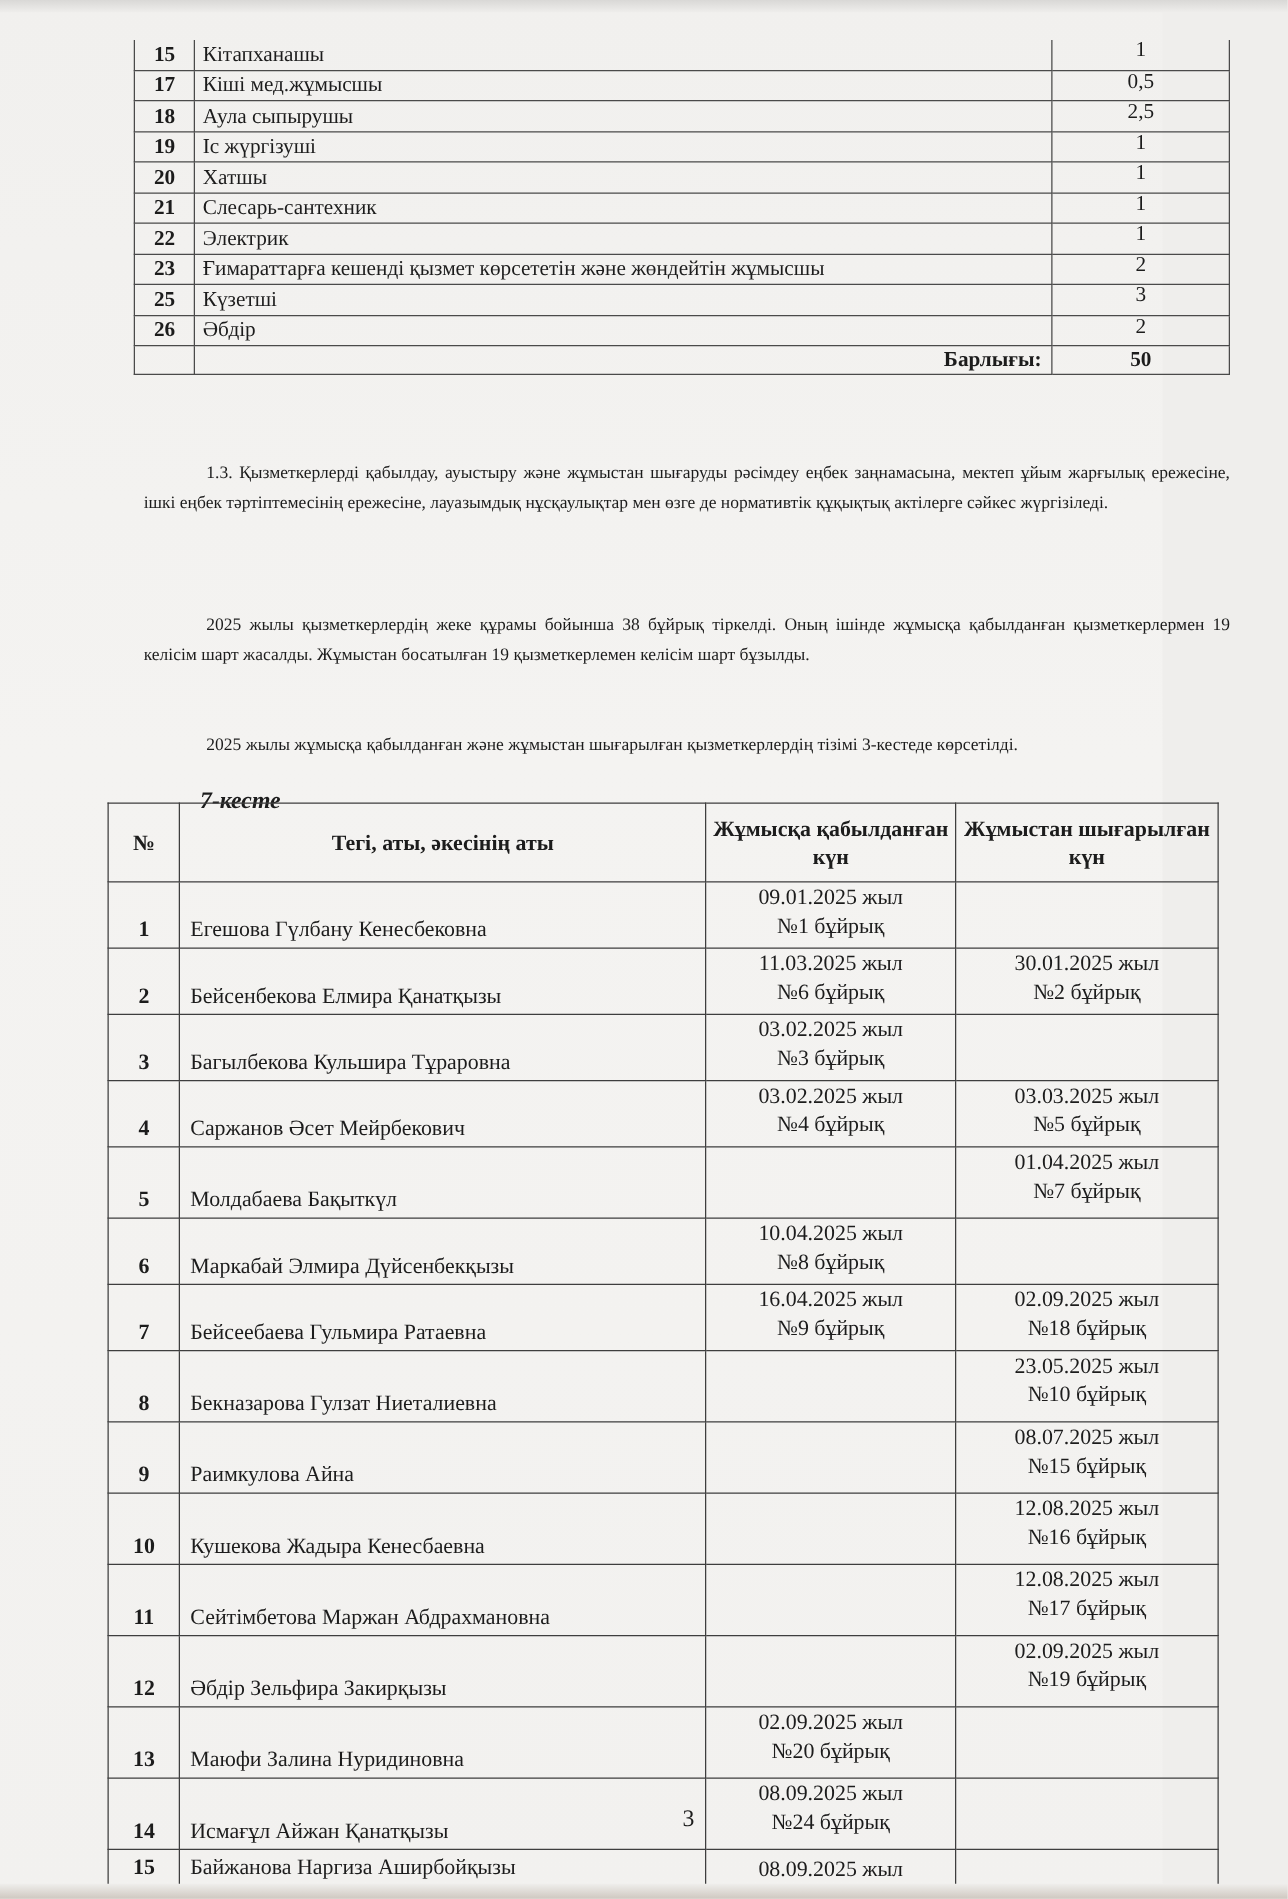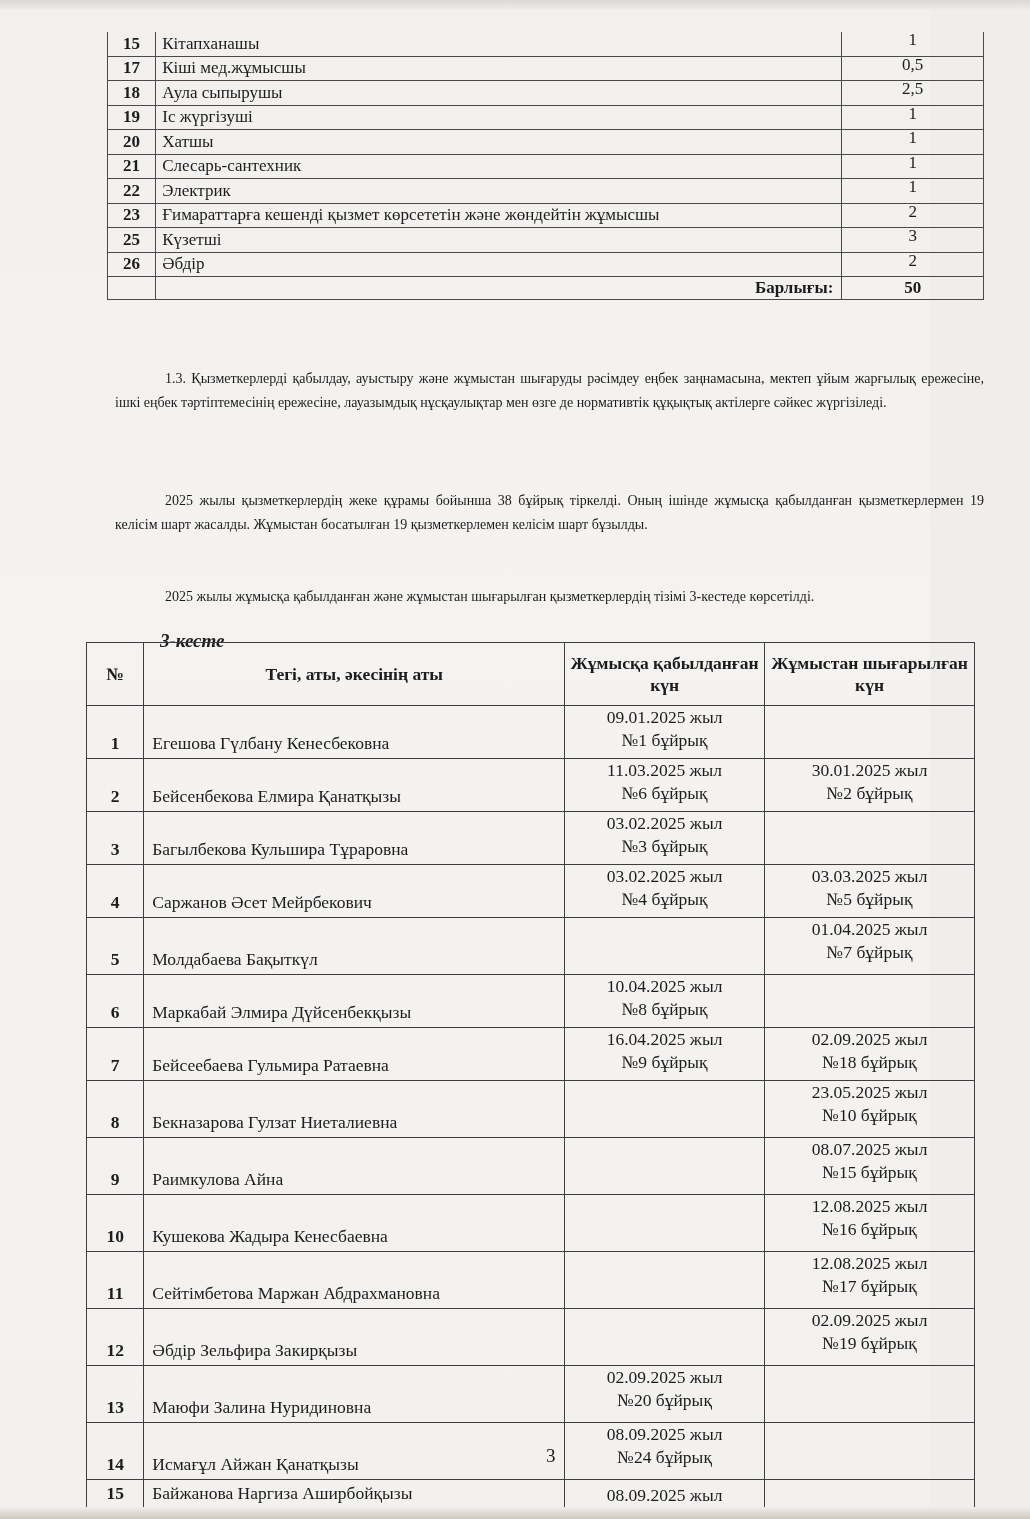--- a/index.html
+++ b/index.html
@@ -139,21 +139,21 @@
           <td class="total-label">Барлығы:</td>
           <td class="total-val">50</td>
         </tr>
       </tbody>
   </table>
 
   <div class="para p1 indent">1.3. Қызметкерлерді қабылдау, ауыстыру және жұмыстан шығаруды рәсімдеу еңбек заңнамасына, мектеп ұйым жарғылық ережесіне, ішкі еңбек тәртіптемесінің ережесіне, лауазымдық нұсқаулықтар мен өзге де нормативтік құқықтық актілерге сәйкес жүргізіледі.</div>
   <div class="para p2 indent">2025 жылы  қызметкерлердің жеке құрамы бойынша  38 бұйрық тіркелді. Оның ішінде  жұмысқа қабылданған қызметкерлермен 19 келісім шарт жасалды. Жұмыстан  босатылған 19  қызметкерлемен келісім шарт бұзылды.</div>
   <div class="para p3 indent">2025 жылы жұмысқа қабылданған және жұмыстан шығарылған қызметкерлердің тізімі 3-кестеде көрсетілді.</div>
 
-  <div class="caption">3-кесте</div>
+  <div class="caption">7-кесте</div>
 
   <table class="t3">
     <thead>
       <tr>
         <th class="h-num">№</th>
         <th class="h-name">Тегі, аты, әкесінің аты</th>
         <th class="h-hired">Жұмысқа қабылданған күн</th>
         <th class="h-fired">Жұмыстан шығарылған күн</th>
       </tr>
     </thead>

